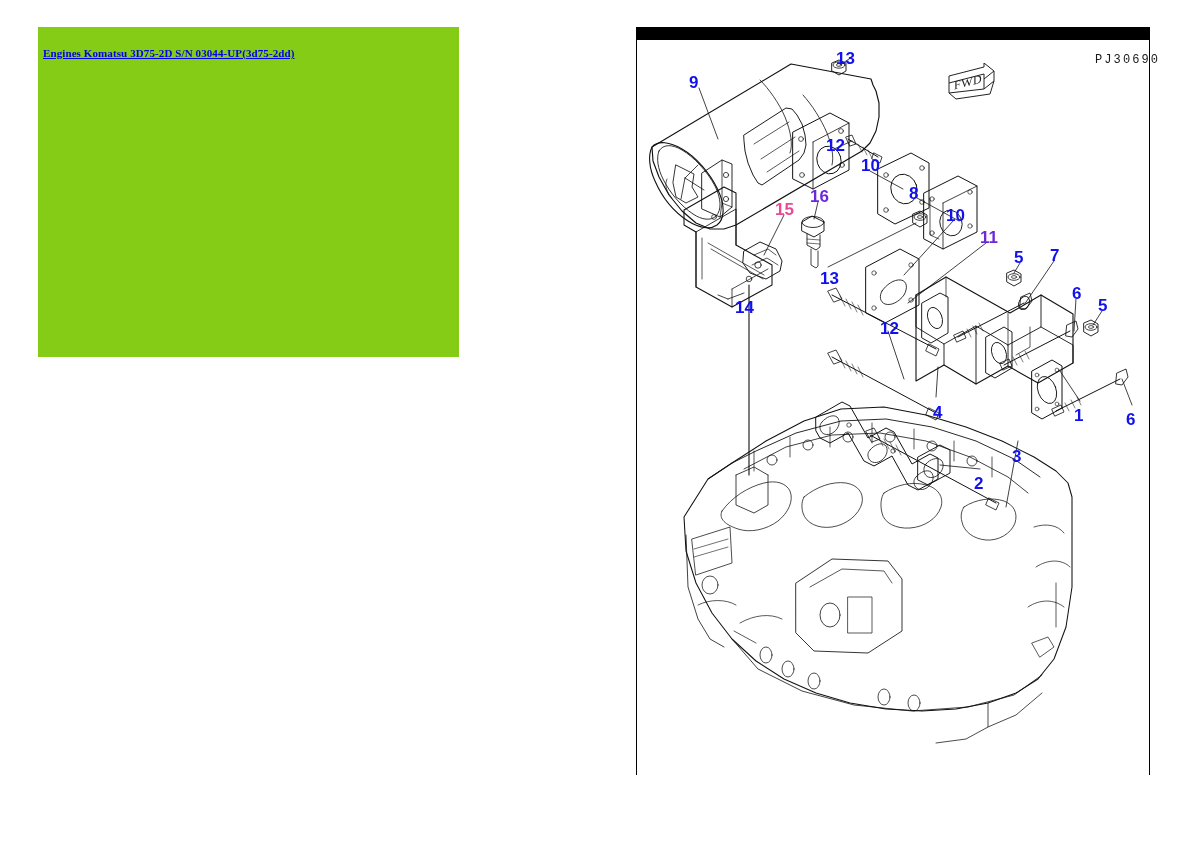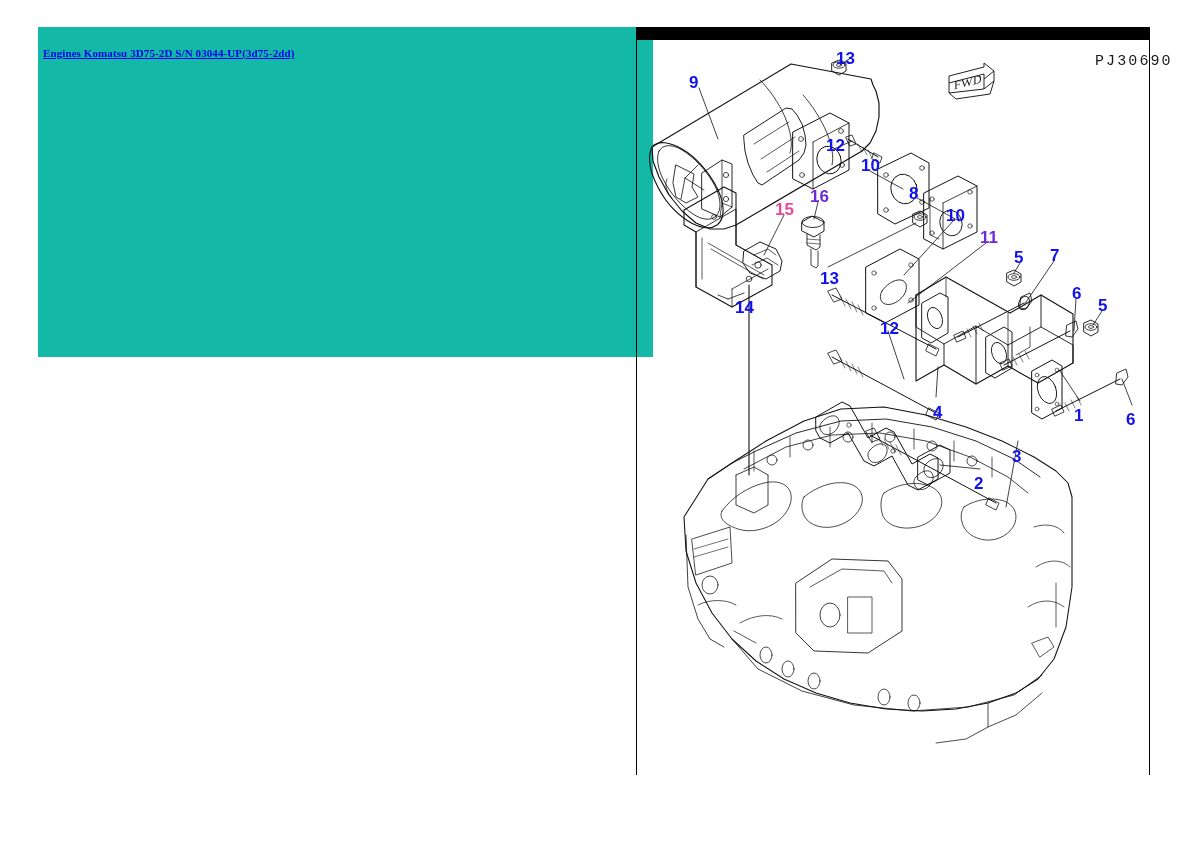--- a/index.html
+++ b/index.html
@@ -13,23 +13,23 @@
     position: relative;
     font-family: "Liberation Serif", serif;
     overflow: hidden;
   }
 
   
   #title-panel {
     position: absolute;
     left: 38px;
     top: 27px;
-    width: 615px;
+    width: 421px;
     height: 330px;
-    background: #14b8a6;
+    background: #84cc16;
   }
   #title-link {
     position: absolute;
     left: 5px;
     top: 20px;
     color: #0000ee;
     font-family: "Liberation Serif", serif;
     font-size: 11px;
     font-weight: bold;
     line-height: 12px;
@@ -67,21 +67,21 @@
     width: 1.4px;
     height: 735px;
     background: #000000;
   }
 
   #part-code {
     position: absolute;
     left: 459px;
     top: 26px;
     font-family: "Liberation Mono", monospace;
-    font-size: 15px;
+    font-size: 12px;
     letter-spacing: 2.1px;
     color: #1a1a1a;
     white-space: nowrap;
   }
 
   
   #drawing {
     position: absolute;
     left: 0;
     top: 0;

